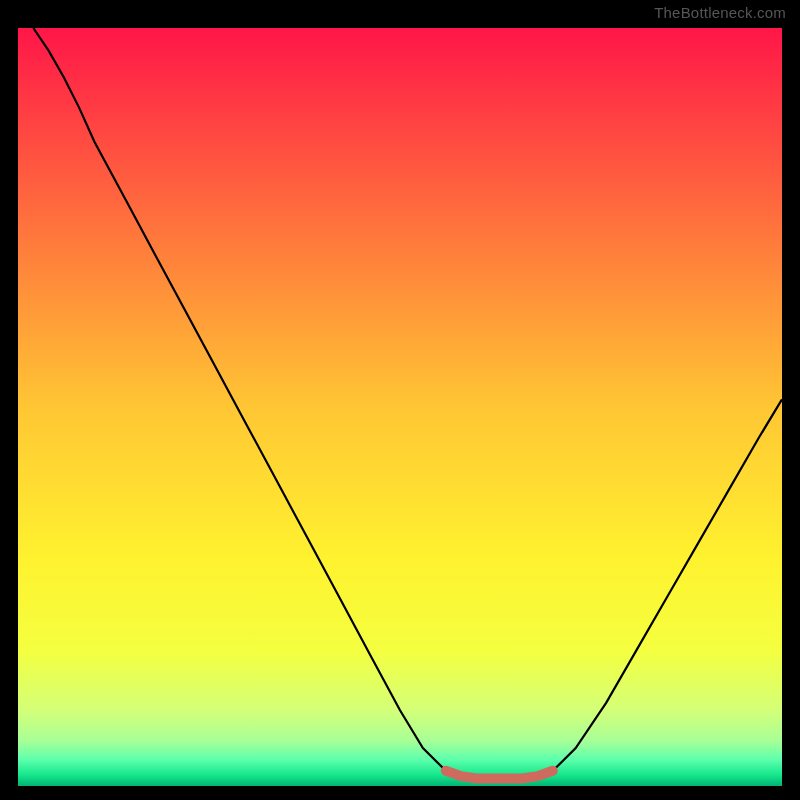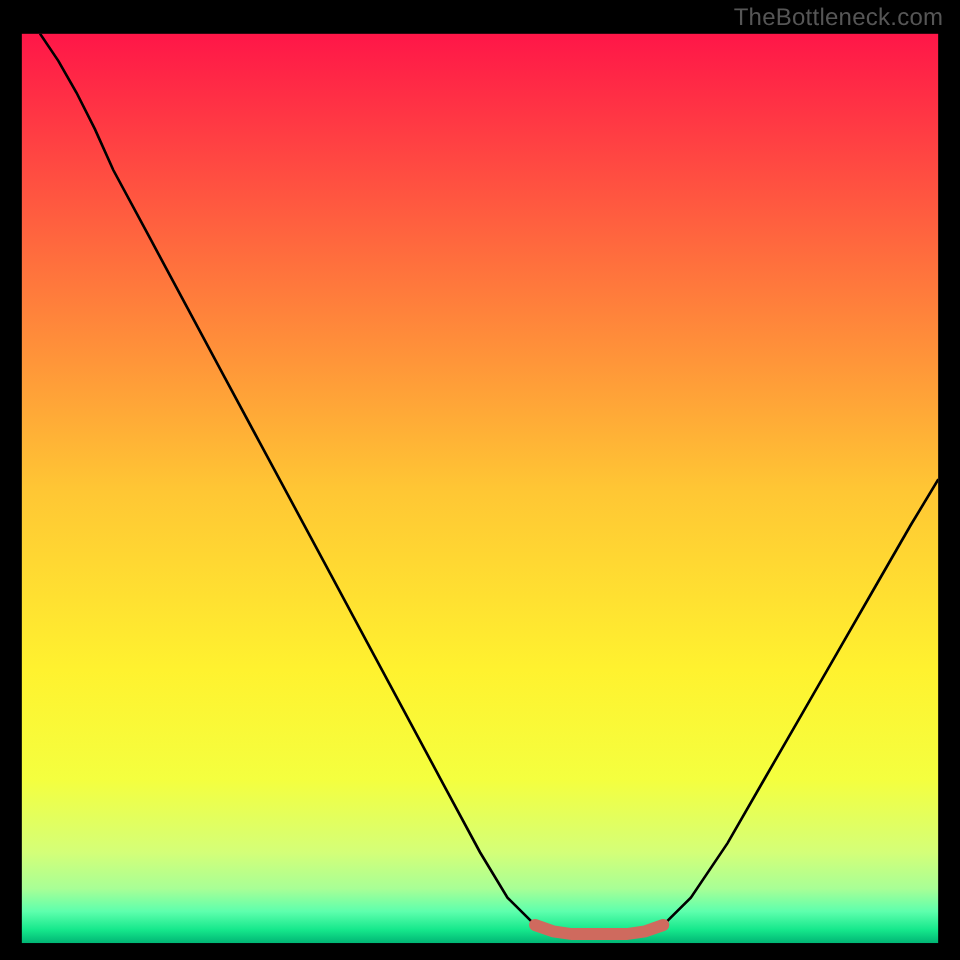--- a/index.html
+++ b/index.html
@@ -23,21 +23,21 @@
     left: 0;
     top: 0;
     width: 764px;
     height: 758px;
   }
   .watermark {
     position: absolute;
     top: 4px;
     right: 14px;
     font-family: Arial, Helvetica, sans-serif;
-    font-size: 20px;
+    font-size: 15px;
     color: #565656;
     letter-spacing: 0.2px;
   }
 </style>
 </head>
 <body>
 
 <div class="frame">
   <svg class="plot" viewBox="0 0 764 758" preserveAspectRatio="none">
     <defs>

